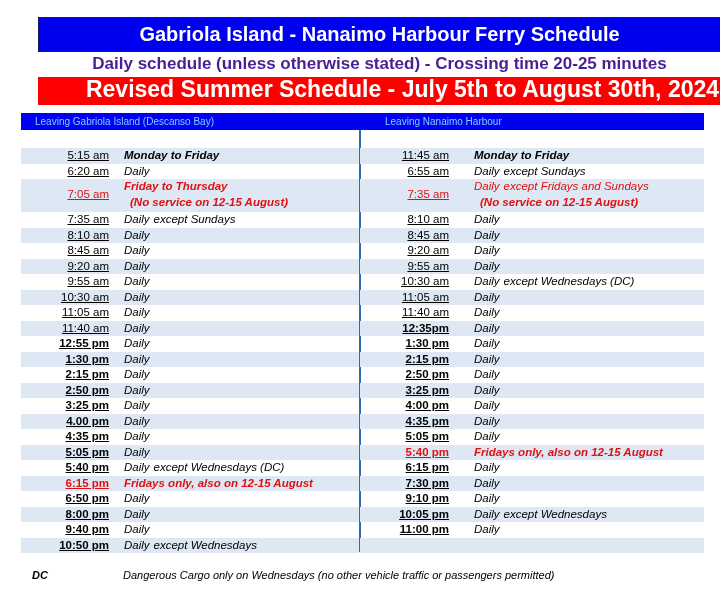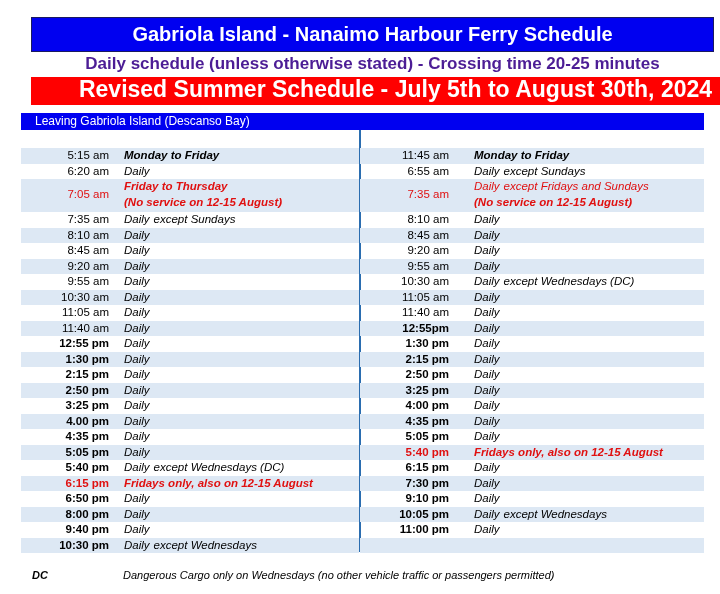--- a/index.html
+++ b/index.html
@@ -1,58 +1,59 @@
 <!DOCTYPE html>
 <html><head>
 <meta charset="utf-8">
 <style>
   html, body { margin: 0; padding: 0; background: #ffffff; }
   body { width: 720px; height: 594px; position: relative; overflow: hidden;
          font-family: "Liberation Sans", "DejaVu Sans", sans-serif; color: #000; }
-  .bar { position: absolute; left: 31px; width: 683px; text-align: center; font-weight: bold; }
+  .bar { position: absolute; left: 38px; width: 683px; text-align: center; font-weight: bold; }
   .title-bar { top: 17px; height: 33px; background: #0000f0; border: 1px solid #1a1a60;
                color: #fff; font-size: 20px; line-height: 33px; box-sizing: content-box; width: 681px; }
   .subtitle { top: 52px; height: 23px; font-size: 17px; line-height: 23px; color: #4c1d95; text-align: center; }
   .revised-bar { top: 77px; height: 28px; background: #ff0000; color: #fff;
                  font-size: 23px; line-height: 24px; padding-left: 23px; }
   .col-header { position: absolute; top: 113px; left: 21px; width: 683px; height: 17px;
-                background: #0000f0; color: #ffffff; font-size: 12px; line-height: 17px; }
+                background: #0000f0; color: #7dd3fc; font-size: 10px; line-height: 17px; }
   .col-header span { position: absolute; top: 0; }
   .table { position: absolute; top: 148px; left: 21px; width: 683px; }
   .col { position: absolute; top: 0; width: 338px; }
   .col.left { left: 0; }
   .col.right { left: 339px; width: 344px; }
   .row { position: relative; height: 15.5px; font-size: 11.5px; line-height: 15.5px; }
   .row.shade { background: #dde8f4; }
   .row.double { height: 33px; }
-  .row .time { position: absolute; right: 250px; text-align: right; white-space: nowrap; }
+  .row .time { position: absolute; right: 250px; text-align: right; white-space: nowrap; text-decoration: underline; }
   .col.right .row .time { right: 255px; }
   .row .note { position: absolute; left: 103px; white-space: nowrap; font-style: italic; }
   .col.right .row .note { left: 114px; }
   .row .note .extra { font-weight: normal; margin-left: 4px; }
   .row .note.bold { font-weight: bold; }
   .row.red { color: #e01010; }
   .row.pm .time { font-weight: bold; }
   .row.double .time { top: 8px; }
   .row.double .note { line-height: 15.5px; }
-  .row.double .note .line2 { display: block; font-weight: bold; }
+  .row.double .note .line2 { display: block; font-weight: bold; margin-left: 6px; }
   .divider { position: absolute; left: 359px; top: 130px; width: 2px; height: 422px; background: #2a6db0; }
   .footer { position: absolute; top: 569px; left: 0; width: 720px; font-size: 11px; font-style: italic; }
   .footer .code { position: absolute; left: 32px; font-weight: bold; }
   .footer .desc { position: absolute; left: 123px; white-space: nowrap; }
 </style>
 </head>
 <body>
 
 <div class="bar title-bar">Gabriola Island - Nanaimo Harbour Ferry Schedule</div>
 <div class="bar subtitle">Daily schedule (unless otherwise stated) - Crossing time 20-25 minutes</div>
 <div class="bar revised-bar">Revised Summer Schedule - July 5th to August 30th, 2024</div>
 
 <div class="col-header">
   <span style="left:14px">Leaving Gabriola Island (Descanso Bay)</span>
+  <span style="left:364px">Leaving Nanaimo Harbour</span>
 </div>
 
 <div class="divider"></div>
 
 <div class="table">
   <div class="col left" id="col-left">
       <div class="row shade">
         <span class="time">5:15 am</span>
         <span class="note bold"><span>Monday to Friday</span></span>
       </div>
@@ -142,21 +143,21 @@
       </div>
       <div class="row shade pm">
         <span class="time">8:00 pm</span>
         <span class="note"><span>Daily</span></span>
       </div>
       <div class="row pm">
         <span class="time">9:40 pm</span>
         <span class="note"><span>Daily</span></span>
       </div>
       <div class="row shade pm">
-        <span class="time">10:30 pm</span>
+        <span class="time">10:50 pm</span>
         <span class="note"><span>Daily</span><span class="extra">except Wednesdays</span></span>
       </div>
     </div>
   <div class="col right" id="col-right">
       <div class="row shade">
         <span class="time">11:45 am</span>
         <span class="note bold"><span>Monday to Friday</span></span>
       </div>
       <div class="row">
         <span class="time">6:55 am</span>
@@ -188,21 +189,21 @@
       </div>
       <div class="row shade">
         <span class="time">11:05 am</span>
         <span class="note"><span>Daily</span></span>
       </div>
       <div class="row">
         <span class="time">11:40 am</span>
         <span class="note"><span>Daily</span></span>
       </div>
       <div class="row shade pm">
-        <span class="time">12:55pm</span>
+        <span class="time">12:35pm</span>
         <span class="note"><span>Daily</span></span>
       </div>
       <div class="row pm">
         <span class="time">1:30 pm</span>
         <span class="note"><span>Daily</span></span>
       </div>
       <div class="row shade pm">
         <span class="time">2:15 pm</span>
         <span class="note"><span>Daily</span></span>
       </div>

